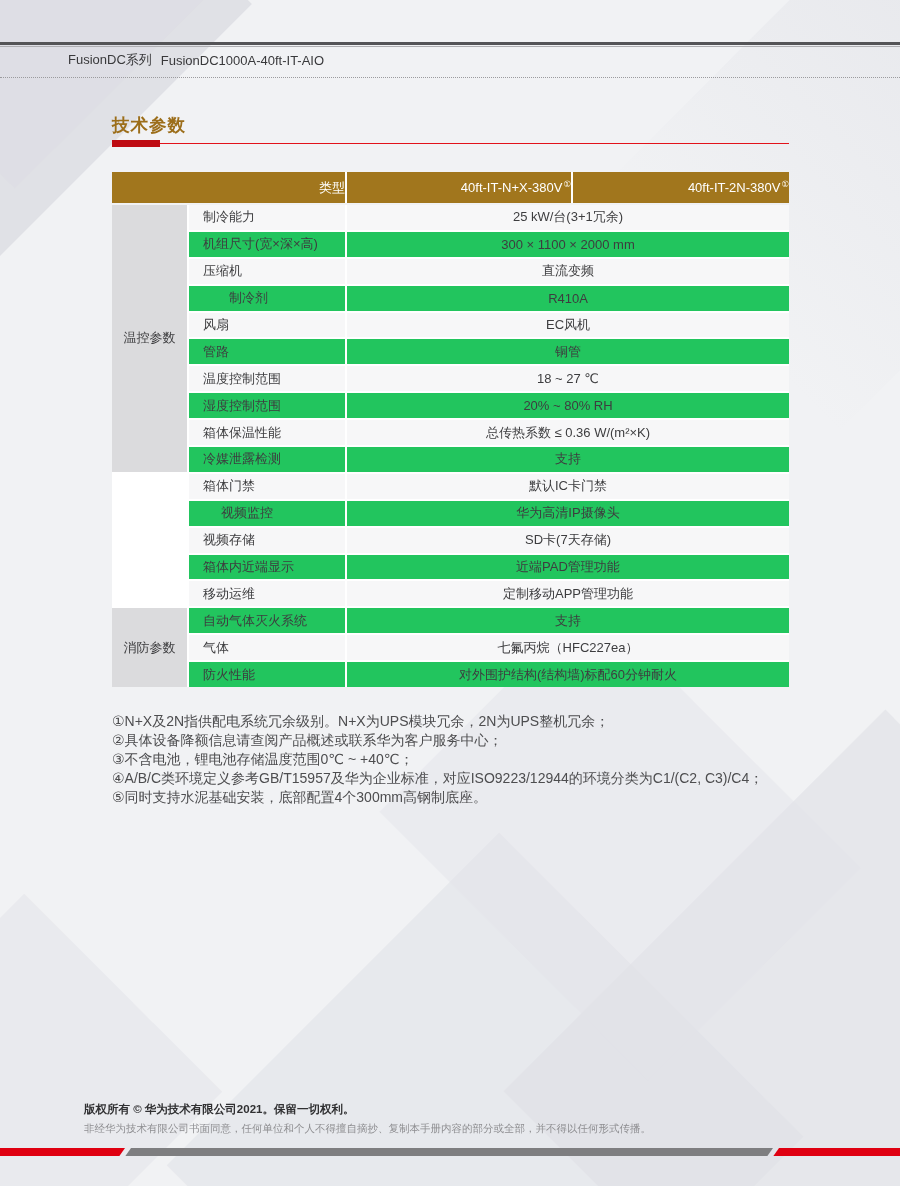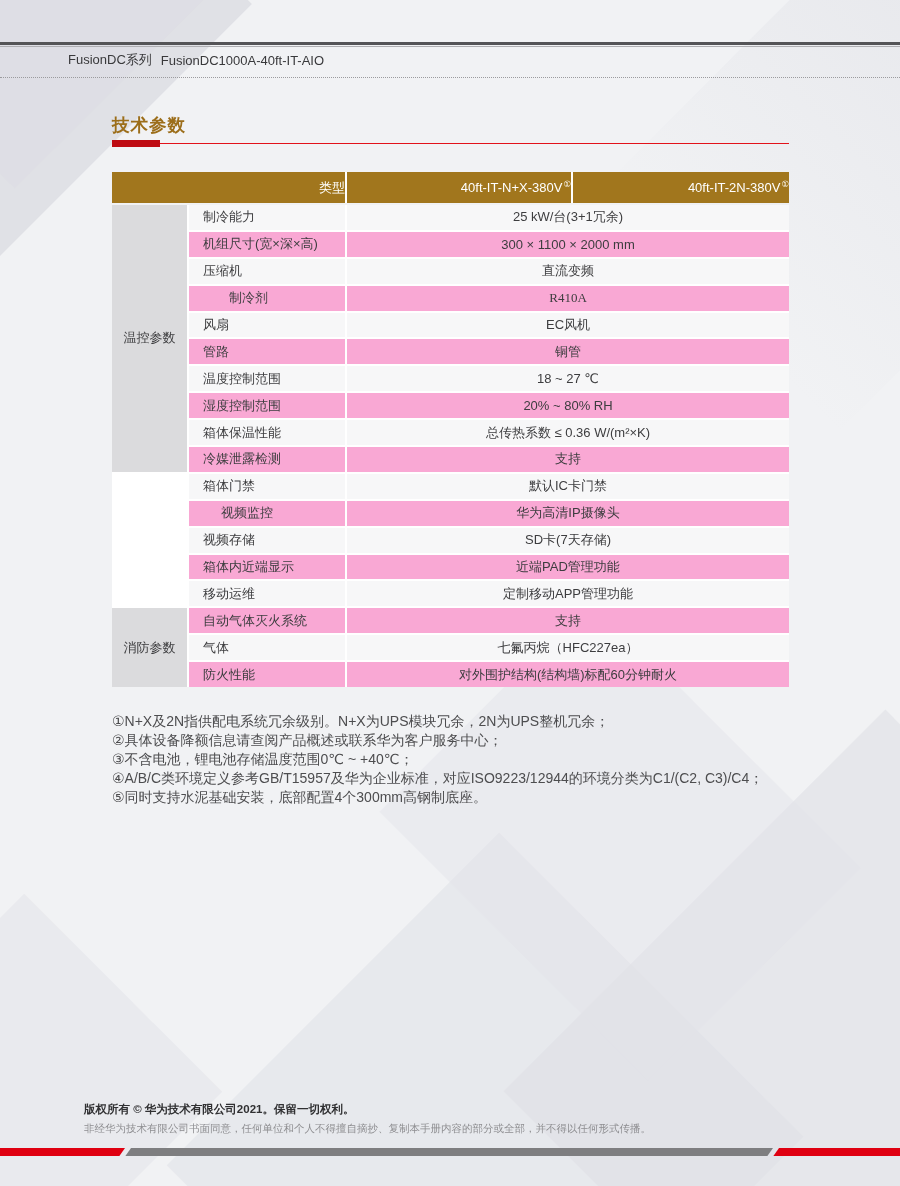--- a/index.html
+++ b/index.html
@@ -58,21 +58,21 @@
   }
   .hcell sup { font-size: 8.5px; line-height: 1; margin-left: 1px; transform: translateY(-3px); }
 
   .tbl-body {
     left: 112px; top: 205px; width: 677px;
     display: grid; grid-template-columns: 75px 156px 442px;
     grid-auto-rows: 24.9px; gap: 2px;
     background: #ffffff;
   }
   .cell { display: flex; align-items: center; font-size: 13px; color: #3d3d3f; background: #f7f7f8; }
-  .cell.alt { background: #f9a8d4; }
+  .cell.alt { background: #22c55e; }
   .group-cell { grid-column: 1; background: #dbdbdd; justify-content: center; text-align: center; }
   .name-cell  { grid-column: 2; padding-left: 14px; }
   .value-cell { grid-column: 3; justify-content: center; text-align: center; }
 
   
   .footnotes { left: 112px; top: 712px; width: 680px; font-size: 14px; color: #4d4d4f; }
   .footnote-line { height: 19px; line-height: 19px; }
 
   
   .footer-copyright { left: 84px; top: 1102px; font-size: 11.5px; font-weight: bold; color: #303032; }
@@ -129,21 +129,21 @@
 
   <div class="layer tbl-body" id="tbody">
       <div class="cell group-cell" style="grid-row: 1 / span 10;">温控参数</div>
       <div class="cell name-cell" style="grid-row: 1;">制冷能力</div>
       <div class="cell value-cell" style="grid-row: 1;">25 kW/台(3+1冗余)</div>
       <div class="cell name-cell alt" style="grid-row: 2;">机组尺寸(宽×深×高)</div>
       <div class="cell value-cell alt" style="grid-row: 2;">300 × 1100 × 2000 mm</div>
       <div class="cell name-cell" style="grid-row: 3;">压缩机</div>
       <div class="cell value-cell" style="grid-row: 3;">直流变频</div>
       <div class="cell name-cell alt" style="grid-row: 4; padding-left: 40px;">制冷剂</div>
-      <div class="cell value-cell alt" style="grid-row: 4; font-family: Liberation Serif, serif;">R410A</div>
+      <div class="cell value-cell alt" style="grid-row: 4;">R410A</div>
       <div class="cell name-cell" style="grid-row: 5;">风扇</div>
       <div class="cell value-cell" style="grid-row: 5;">EC风机</div>
       <div class="cell name-cell alt" style="grid-row: 6;">管路</div>
       <div class="cell value-cell alt" style="grid-row: 6;">铜管</div>
       <div class="cell name-cell" style="grid-row: 7;">温度控制范围</div>
       <div class="cell value-cell" style="grid-row: 7;">18 ~ 27 ℃</div>
       <div class="cell name-cell alt" style="grid-row: 8;">湿度控制范围</div>
       <div class="cell value-cell alt" style="grid-row: 8;">20% ~ 80% RH</div>
       <div class="cell name-cell" style="grid-row: 9;">箱体保温性能</div>
       <div class="cell value-cell" style="grid-row: 9;">总传热系数 ≤ 0.36 W/(m²×K)</div>

